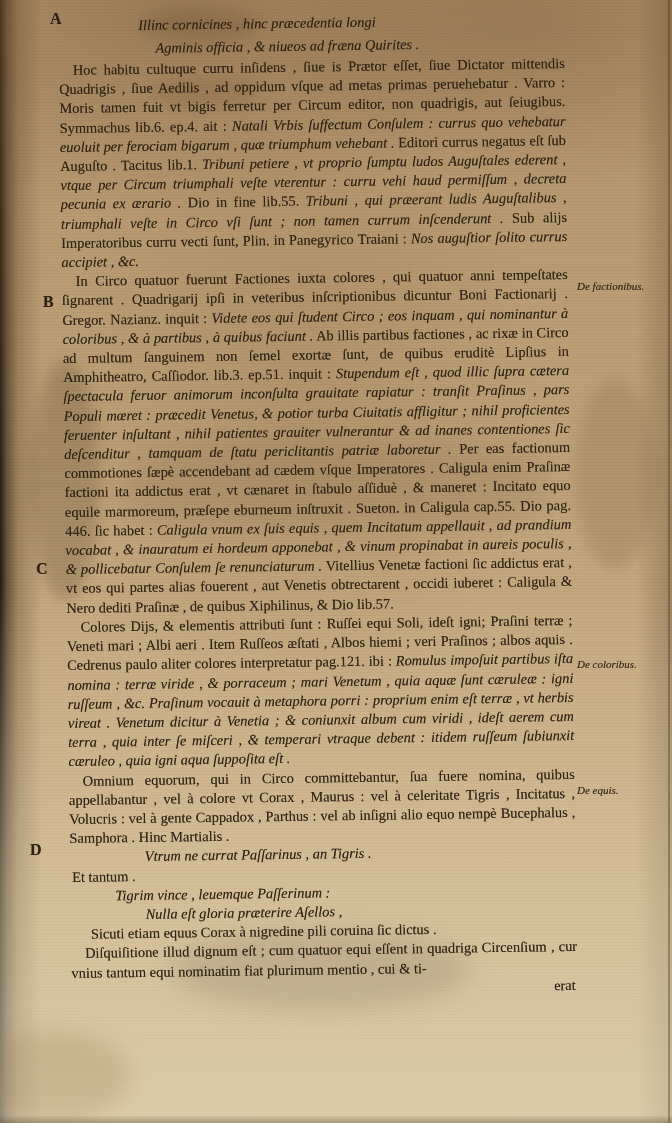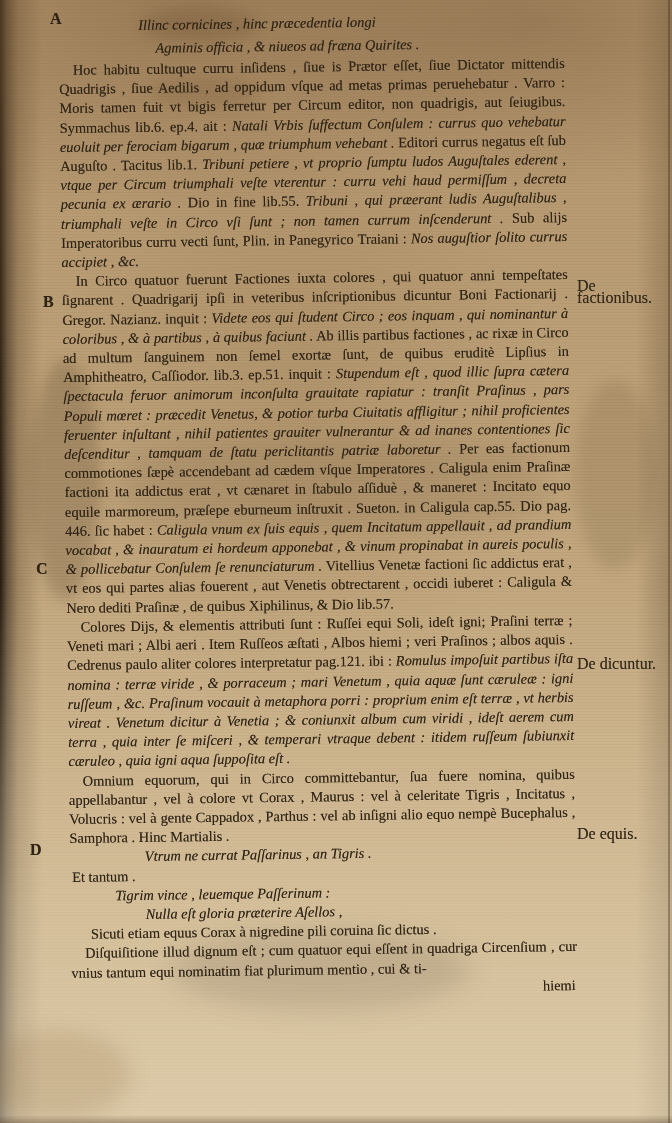--- a/index.html
+++ b/index.html
@@ -51,24 +51,24 @@
   p.catch{text-align:right;padding-right:2px;}
 
   
   .letter{position:absolute;font-size:16px;font-weight:bold;color:#2e2315;text-shadow:0 0 .5px rgba(46,35,21,.6);}
   .letter:nth-child(1){left:50px;top:10px;}
   .letter:nth-child(2){left:43px;top:293px;}
   .letter:nth-child(3){left:36px;top:560px;}
   .letter:nth-child(4){left:30px;top:841px;}
 
   
-  .mnote{position:absolute;left:577px;width:92px;font-size:16px;line-height:12px;color:#33281a;text-shadow:0 0 .4px rgba(46,35,21,.5);}
+  .mnote{position:absolute;left:577px;width:92px;font-style:italic;font-size:11px;line-height:12px;color:#33281a;text-shadow:0 0 .4px rgba(46,35,21,.5);}
   .mnote:nth-child(1){top:280px;}
   .mnote:nth-child(2){top:658px;}
-  .mnote:nth-child(3){top:828px;}
+  .mnote:nth-child(3){top:784px;}
 </style>
 </head>
 <body>
 
 <div class="page">
   <div class="stain st-ghost1"></div>
   <div class="stain st-ghost2"></div>
   <div class="stain st-leftmid"></div>
   <div class="stain st-rightmid"></div>
   <div class="stain st-smudge"></div>
@@ -78,31 +78,31 @@
   <div class="edge-rightline"></div>
 
   <div id="letters">
       <span class="letter">A</span>
       <span class="letter">B</span>
       <span class="letter">C</span>
       <span class="letter">D</span>
     </div>
   <div id="mnotes">
       <div class="mnote">De factionibus.</div>
-      <div class="mnote">De dicuntur.</div>
+      <div class="mnote">De coloribus.</div>
       <div class="mnote">De equis.</div>
     </div>
   <div class="text-block" id="textblock">
       <p class="head1"><span class="it">Illinc cornicines , hinc præcedentia longi</span></p>
       <p class="head2"><span class="it">Agminis officia , &amp; niueos ad fræna Quirites .</span></p>
       <p class="body"><span class="ro">Hoc habitu cultuque curru inſidens , ſiue is Prætor eſſet, ſiue Dictator mittendis Quadrigis , ſiue Aedilis , ad oppidum vſque ad metas primas peruehebatur . Varro : Moris tamen fuit vt bigis ferretur per Circum editor, non quadrigis, aut ſeiugibus. Symmachus lib.6. ep.4. ait : </span><span class="it">Natali Vrbis ſuffectum Conſulem : currus quo vehebatur euoluit per ferociam bigarum , quæ triumphum vehebant .</span><span class="ro"> Editori currus negatus eſt ſub Auguſto . Tacitus lib.1. </span><span class="it">Tribuni petiere , vt proprio ſumptu ludos Auguſtales ederent , vtque per Circum triumphali veſte vterentur : curru vehi haud permiſſum , decreta pecunia ex ærario .</span><span class="ro"> Dio in fine lib.55. </span><span class="it">Tribuni , qui præerant ludis Auguſtalibus , triumphali veſte in Circo vſi ſunt ; non tamen currum inſcenderunt .</span><span class="ro"> Sub alijs Imperatoribus curru vecti ſunt, Plin. in Panegyrico Traiani : </span><span class="it">Nos auguſtior ſolito currus accipiet , &amp;c.</span></p>
       <p class="body"><span class="ro">In Circo quatuor fuerunt Factiones iuxta colores , qui quatuor anni tempeſtates ſignarent . Quadrigarij ipſi in veteribus inſcriptionibus dicuntur Boni Factionarij . Gregor. Nazianz. inquit : </span><span class="it">Videte eos qui ſtudent Circo ; eos inquam , qui nominantur à coloribus , &amp; à partibus , à quibus faciunt .</span><span class="ro"> Ab illis partibus factiones , ac rixæ in Circo ad multum ſanguinem non ſemel exortæ ſunt, de quibus eruditè Lipſius in Amphitheatro, Caſſiodor. lib.3. ep.51. inquit : </span><span class="it">Stupendum eſt , quod illic ſupra cætera ſpectacula feruor animorum inconſulta grauitate rapiatur : tranſit Praſinus , pars Populi mœret : præcedit Venetus, &amp; potior turba Ciuitatis affligitur ; nihil proficientes feruenter inſultant , nihil patientes grauiter vulnerantur &amp; ad inanes contentiones ſic deſcenditur , tamquam de ſtatu periclitantis patriæ laboretur .</span><span class="ro"> Per eas factionum commotiones ſæpè accendebant ad cædem vſque Imperatores . Caligula enim Praſinæ factioni ita addictus erat , vt cænaret in ſtabulo aſſiduè , &amp; maneret : Incitato equo equile marmoreum, præſepe eburneum inſtruxit . Sueton. in Caligula cap.55. Dio pag. 446. ſic habet : </span><span class="it">Caligula vnum ex ſuis equis , quem Incitatum appellauit , ad prandium vocabat , &amp; inauratum ei hordeum apponebat , &amp; vinum propinabat in aureis poculis , &amp; pollicebatur Conſulem ſe renunciaturum .</span><span class="ro"> Vitellius Venetæ factioni ſic addictus erat , vt eos qui partes alias fouerent , aut Venetis obtrectarent , occidi iuberet : Caligula &amp; Nero dediti Praſinæ , de quibus Xiphilinus, &amp; Dio lib.57.</span></p>
       <p class="body"><span class="ro">Colores Dijs, &amp; elementis attributi ſunt : Ruſſei equi Soli, ideſt igni; Praſini terræ ; Veneti mari ; Albi aeri . Item Ruſſeos æſtati , Albos hiemi ; veri Praſinos ; albos aquis . Cedrenus paulo aliter colores interpretatur pag.121. ibi : </span><span class="it">Romulus impoſuit partibus iſta nomina : terræ viride , &amp; porraceum ; mari Venetum , quia aquæ ſunt cæruleæ : igni ruſſeum , &amp;c. Praſinum vocauit à metaphora porri : proprium enim eſt terræ , vt herbis vireat . Venetum dicitur à Venetia ; &amp; coniunxit album cum viridi , ideſt aerem cum terra , quia inter ſe miſceri , &amp; temperari vtraque debent : itidem ruſſeum ſubiunxit cæruleo , quia igni aqua ſuppoſita eſt .</span></p>
       <p class="body"><span class="ro">Omnium equorum, qui in Circo committebantur, ſua fuere nomina, quibus appellabantur , vel à colore vt Corax , Maurus : vel à celeritate Tigris , Incitatus , Volucris : vel à gente Cappadox , Parthus : vel ab inſigni alio equo nempè Bucephalus , Samphora . Hinc Martialis .</span></p>
       <p class="verse-a"><span class="it">Vtrum ne currat Paſſarinus , an Tigris .</span></p>
       <p class="plain"><span class="ro">Et tantum .</span></p>
       <p class="verse-b"><span class="it">Tigrim vince , leuemque Paſſerinum :</span></p>
       <p class="verse-a"><span class="it">Nulla eſt gloria præterire Aſellos ,</span></p>
       <p class="plain-indent"><span class="ro">Sicuti etiam equus Corax à nigredine pili coruina ſic dictus .</span></p>
       <p class="body"><span class="ro">Diſquiſitione illud dignum eſt ; cum quatuor equi eſſent in quadriga Circenſium , cur vnius tantum equi nominatim fiat plurimum mentio , cui &amp; ti-</span></p>
-      <p class="catch"><span class="ro">hiemi</span></p>
+      <p class="catch"><span class="ro">erat</span></p>
     </div>
 </div>
 
 </body></html>

